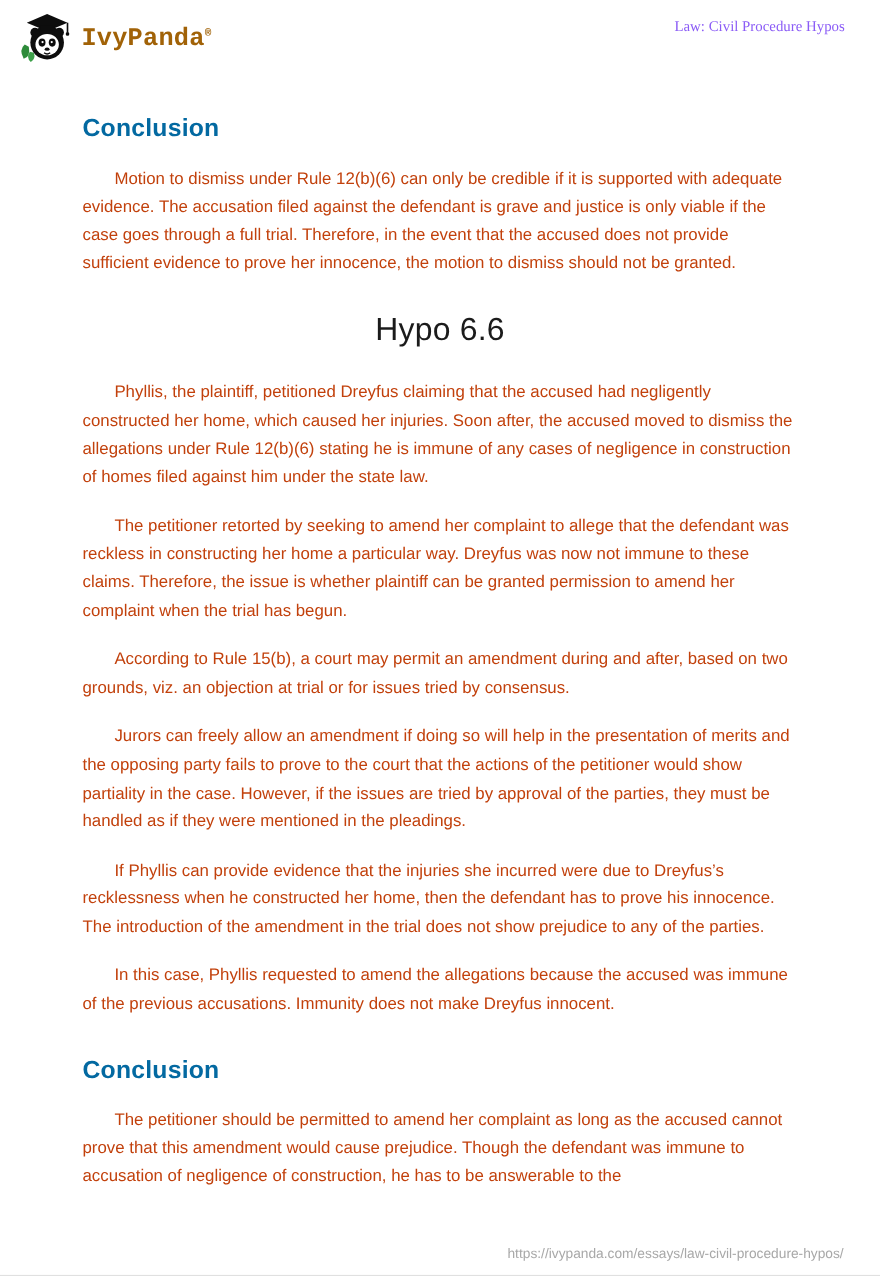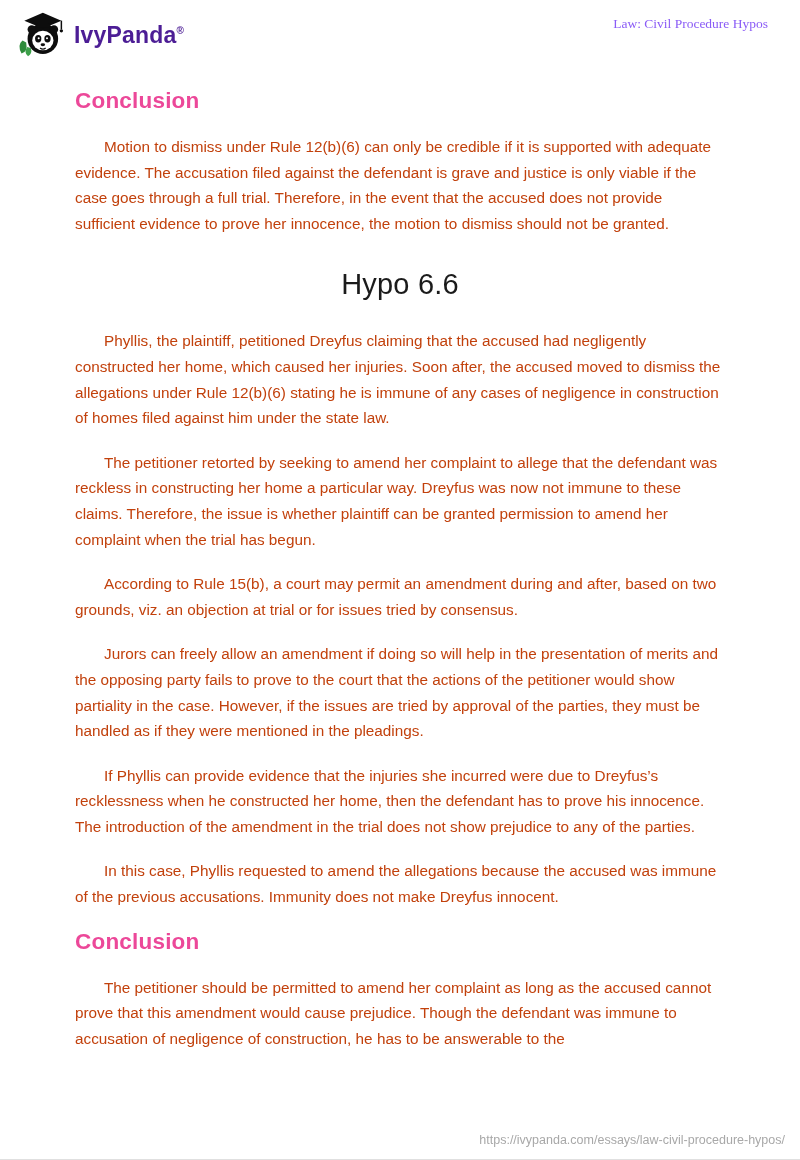--- a/index.html
+++ b/index.html
@@ -24,24 +24,24 @@
     height: 62px;
   }
   .brand {
     display: flex;
     align-items: center;
     gap: 8px;
     cursor: pointer;
   }
   .logo svg { display: block; }
   .brand-name {
-    font-family: Liberation Sans, sans-serif;
+    font-family: Liberation Mono, monospace;
     font-weight: 700;
     font-size: 23px;
-    color: #4c1d95;
+    color: #a16207;
     letter-spacing: 0.2px;
   }
   .brand-name sup {
     font-size: 10px;
     font-weight: 700;
     vertical-align: super;
   }
   .doc-title {
     margin-top: 6px;
     font-size: 13.5px;
@@ -50,22 +50,22 @@
   }
 
   
   .content {
     padding: 8px 75px 0 75px;
     color: #3a3a3a;
   }
   .content h2 {
     font-size: 22.5px;
     font-weight: 700;
-    color: #ec4899;
-    margin: 18px 0 20px 0;
+    color: #0369a1;
+    margin: 34px 0 20px 0;
     letter-spacing: 0.2px;
   }
   .content h1 {
     font-size: 29px;
     font-weight: 400;
     color: #1b1b1b;
     margin: 32px 0 27px 0;
     letter-spacing: 0.2px;
     text-align: center;
   }
@@ -73,21 +73,21 @@
     font-size: 15.3px;
     line-height: 25.6px;
     text-indent: 29px;
     margin: 0 0 19px 0;
     color: #c2410c;
   }
 
   
   .footer-url {
     position: absolute;
-    right: 15px;
+    right: 33px;
     bottom: 12px;
     font-size: 12.5px;
     color: #a8a8a8;
     text-decoration: none;
     cursor: pointer;
   }
 </style>
 </head>
 <body>
 

